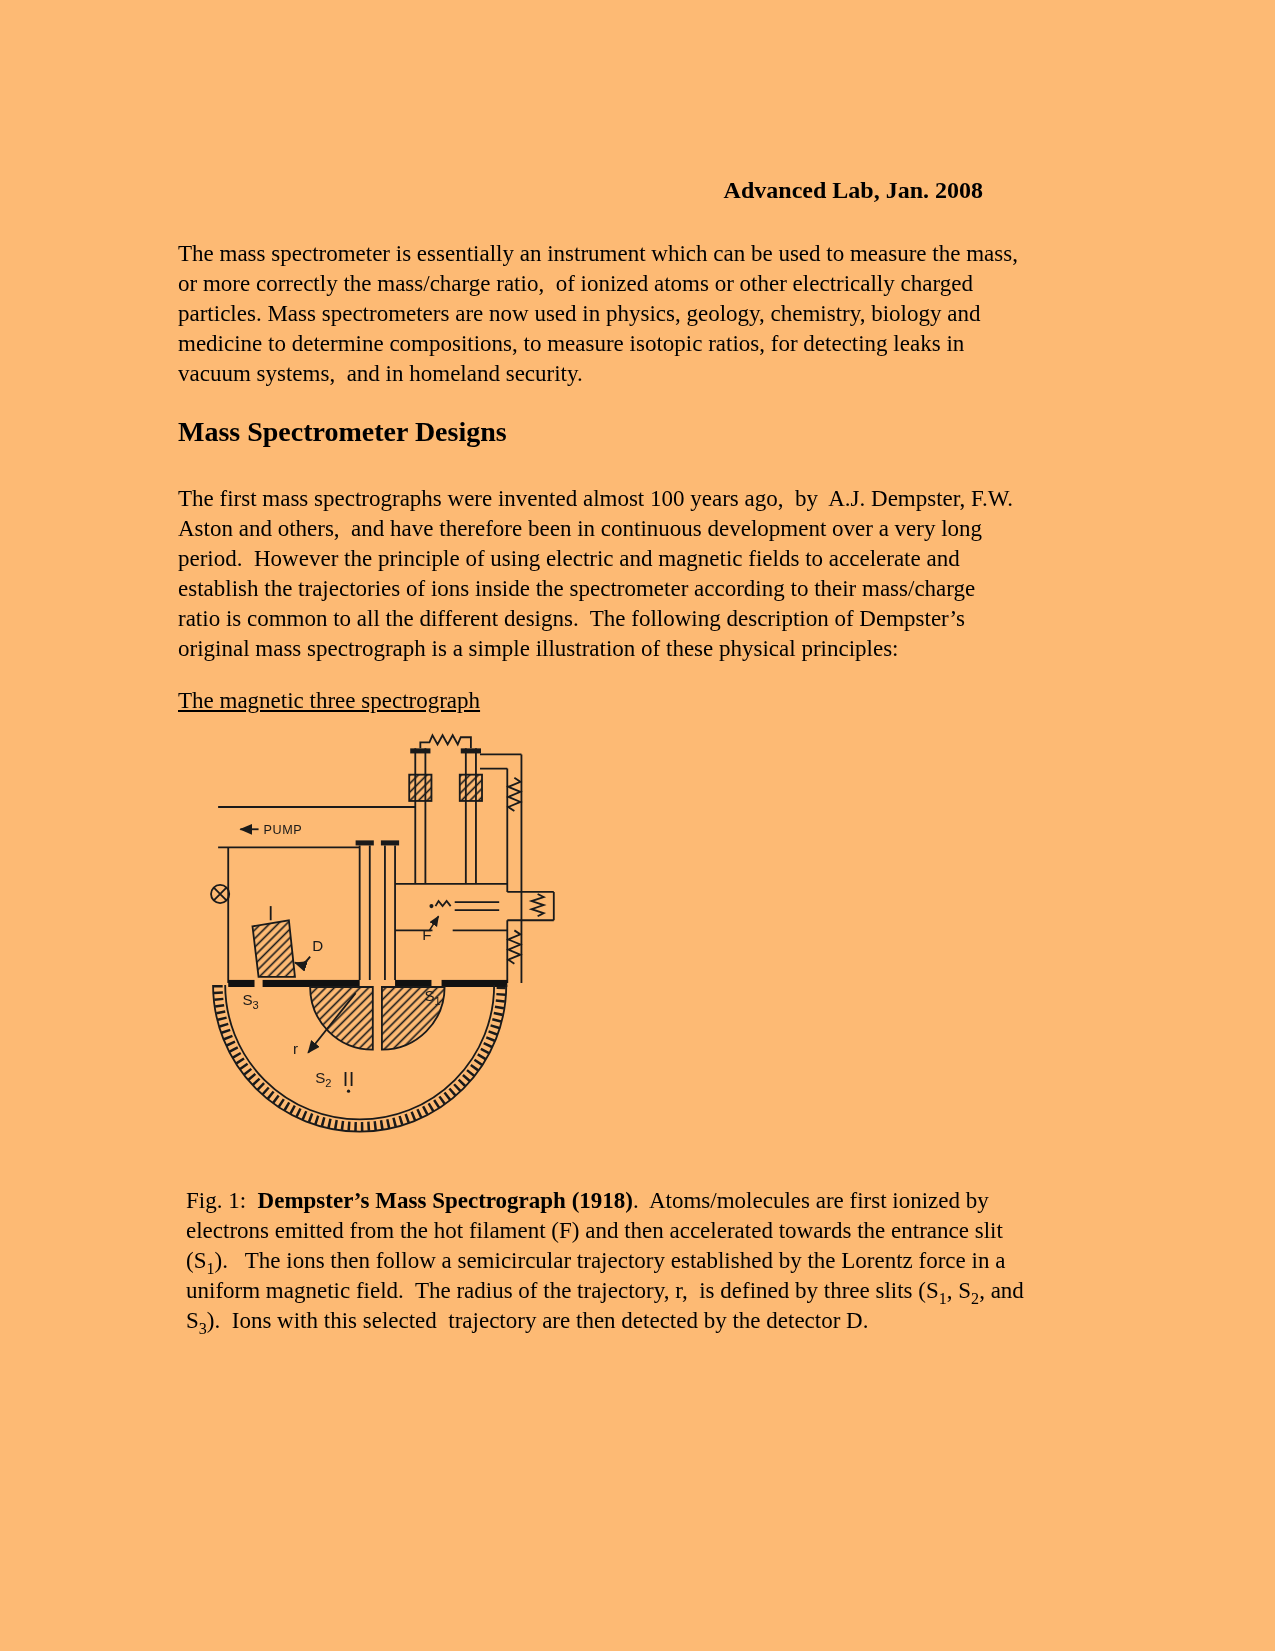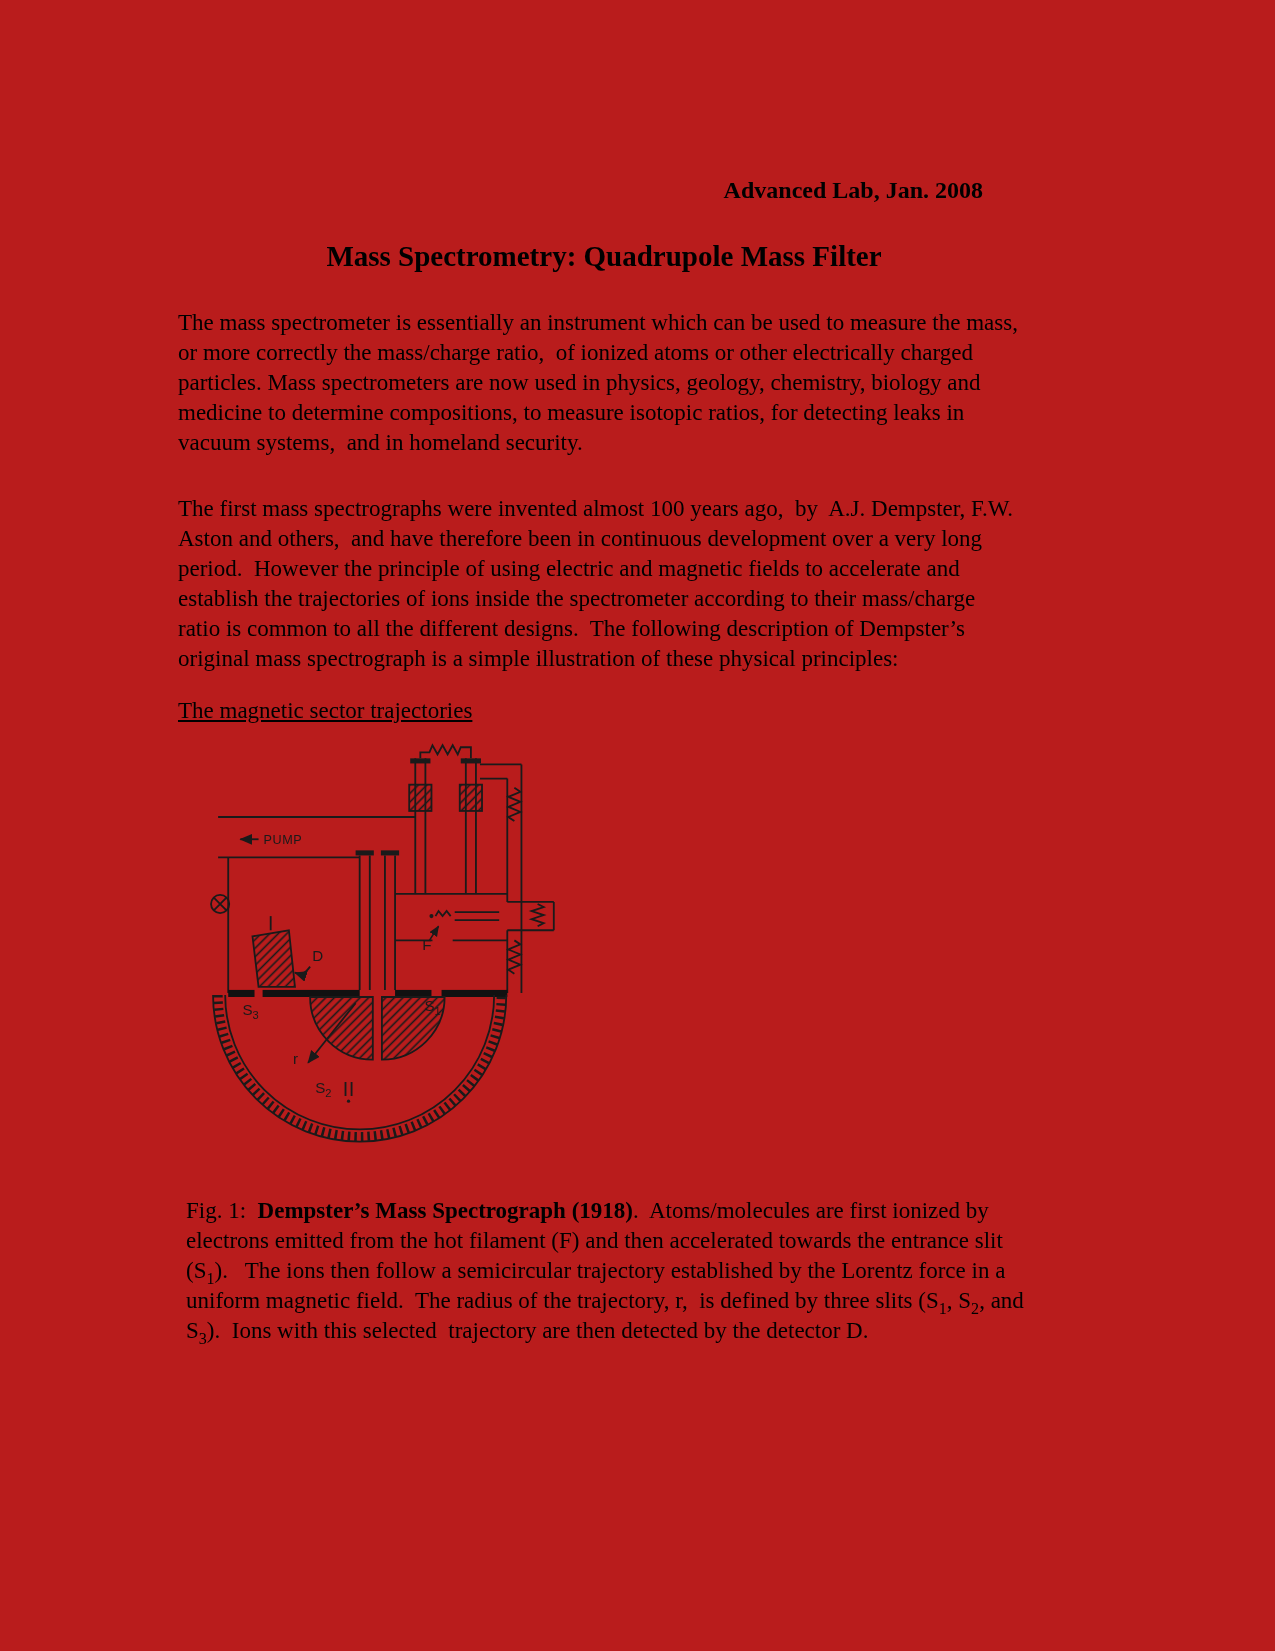--- a/index.html
+++ b/index.html
@@ -1,17 +1,17 @@
 <!DOCTYPE html>
 <html><head>
 <meta charset="utf-8">
 <style>
   html,body{margin:0;padding:0;background:#ffffff;}
   .page{
-    width:1275px;height:1651px;background:#b91c1c;color:#000;
+    width:1275px;height:1651px;background:#fdba74;color:#000;
     font-family:"Liberation Serif","DejaVu Serif",serif;
     box-sizing:border-box;position:relative;
     padding:176px 245px 40px 178px;overflow:hidden;
   }
   .header-date{
     text-align:right;padding-right:47px;
     font-weight:bold;font-size:24px;line-height:1.2;
   }
   .doc-title{
     text-align:center;font-weight:bold;font-size:29px;
@@ -42,28 +42,28 @@
   p.caption b{font-weight:bold;}
   p.caption sub{font-size:0.7em;line-height:0;}
 </style>
 </head>
 <body>
 
 <div class="page">
 
   <div class="header-date">Advanced Lab,  Jan. 2008</div>
 
-  <div class="doc-title">Mass Spectrometry:  Quadrupole Mass Filter</div>
 
   <p class="body-text">The mass spectrometer is essentially an instrument which can be used to measure the mass, or more correctly the mass/charge ratio,  of ionized atoms or other electrically charged particles. Mass spectrometers are now used in physics, geology, chemistry, biology and medicine to determine compositions, to measure isotopic ratios, for detecting leaks in vacuum systems,  and in homeland security.</p>
 
+  <h2 class="section-heading">Mass Spectrometer Designs</h2>
 
   <p class="body-text designs">The first mass spectrographs were invented almost 100 years ago,  by  A.J. Dempster, F.W. Aston and others,  and have therefore been in continuous development over a very long period.  However the principle of using electric and magnetic fields to accelerate and establish the trajectories of ions inside the spectrometer according to their mass/charge ratio is common to all the different designs.  The following description of Dempster’s original mass spectrograph is a simple illustration of these physical principles:</p>
 
-  <p class="fig-subheading">The magnetic sector trajectories</p>
+  <p class="fig-subheading">The magnetic three spectrograph</p>
 
   <figure class="fig">
     <svg viewBox="0 0 360 415" width="364" height="420" aria-hidden="false">
       <defs>
         <pattern id="hatch" patternUnits="userSpaceOnUse" width="6" height="6" patternTransform="rotate(45)">
           <line x1="3" y1="0" x2="3" y2="6" stroke="#1a1a1a" stroke-width="1.6"></line>
         </pattern>
         <marker id="arrow" markerWidth="9" markerHeight="8" refX="6.5" refY="3" orient="auto">
           <path d="M0,0 L7,3 L0,6 Z" fill="#1a1a1a"></path>
         </marker>

